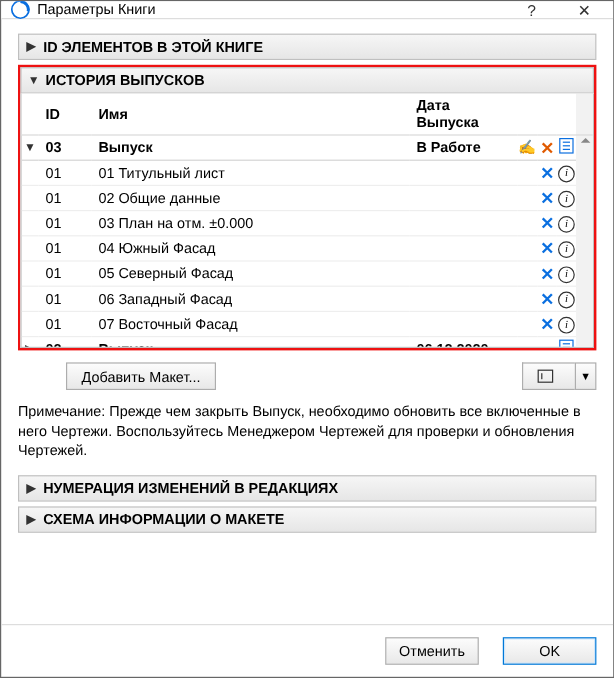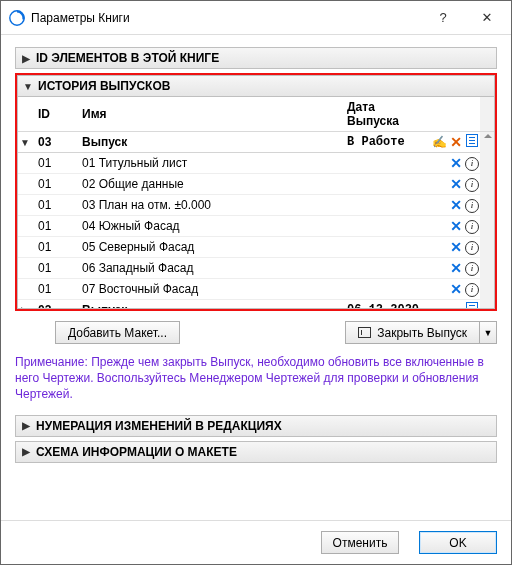--- a/index.html
+++ b/index.html
@@ -14,21 +14,21 @@
     overflow: hidden;
     border: 1px solid #666;
     display: flex;
     flex-direction: column;
   }
 
   
   .titlebar {
     display: flex;
     align-items: center;
-    height: 34px;
+    height: 15px;
     padding: 0 2px 0 8px;
     background: #fff;
     border-bottom: 1px solid #ddd;
   }
   .titlebar .app-icon {
     width: 16px;
     height: 16px;
     margin-right: 6px;
     display: flex;
     align-items: center;
@@ -126,21 +126,21 @@
     border-bottom: 1px solid #d4d4d4;
   }
   .tbl td.arrow-cell {
     width: 14px;
     text-align: center;
     font-size: 10px;
     color: #333;
     padding: 0;
   }
   .tbl td.id-cell { width: 44px; }
-  .tbl td.date-cell { width: 90px; font-family: Liberation Mono, monospace; }
+  .tbl td.date-cell { width: 90px; }
   .tbl td.icon-cell {
     width: 16px;
     padding: 0 1px;
     text-align: center;
     vertical-align: middle;
   }
   .tbl td.scroll-gutter { width: 14px; background:#f2f2f2; padding:0;}
   .tbl th.scroll-gutter-h { width: 14px; background:#f2f2f2; padding:0;}
 
   .x-icon { color: #0a6fe0; font-weight: bold; font-size: 14px; line-height: 1; }
@@ -204,21 +204,21 @@
   }
   .close-rel-icon::before{
     content:""; position:absolute; inset:2px 2px 2px 2px;
     border-left:1.2px solid #333;
   }
 
   .note {
     font-size: 12px;
     line-height: 1.35;
     margin-top: 10px;
-    color: #6d28d9;
+    color: #000000;
   }
 
   
   .footer {
     border-top: 1px solid #ddd;
     padding: 10px 14px;
     display: flex;
     justify-content: flex-end;
     gap: 20px;
   }
@@ -371,21 +371,20 @@
     </div>
 
   </div>
 
   <div class="btn-row">
     <button class="btn">Добавить Макет...</button>
     <div style="flex:1"></div>
     <div class="btn-split">
       <button class="btn">
         <span class="close-rel-icon"></span>
-        <span>Закрыть Выпуск</span>
       </button>
       <button class="btn-drop">▼</button>
     </div>
   </div>
 
   <div class="note">Примечание: Прежде чем закрыть Выпуск, необходимо обновить все включенные в него Чертежи. Воспользуйтесь Менеджером Чертежей для проверки и обновления Чертежей.</div>
 
   <div class="section-header" style="margin-top:12px">
     <span class="arrow">▶</span>
     <span>НУМЕРАЦИЯ ИЗМЕНЕНИЙ В РЕДАКЦИЯХ</span>

